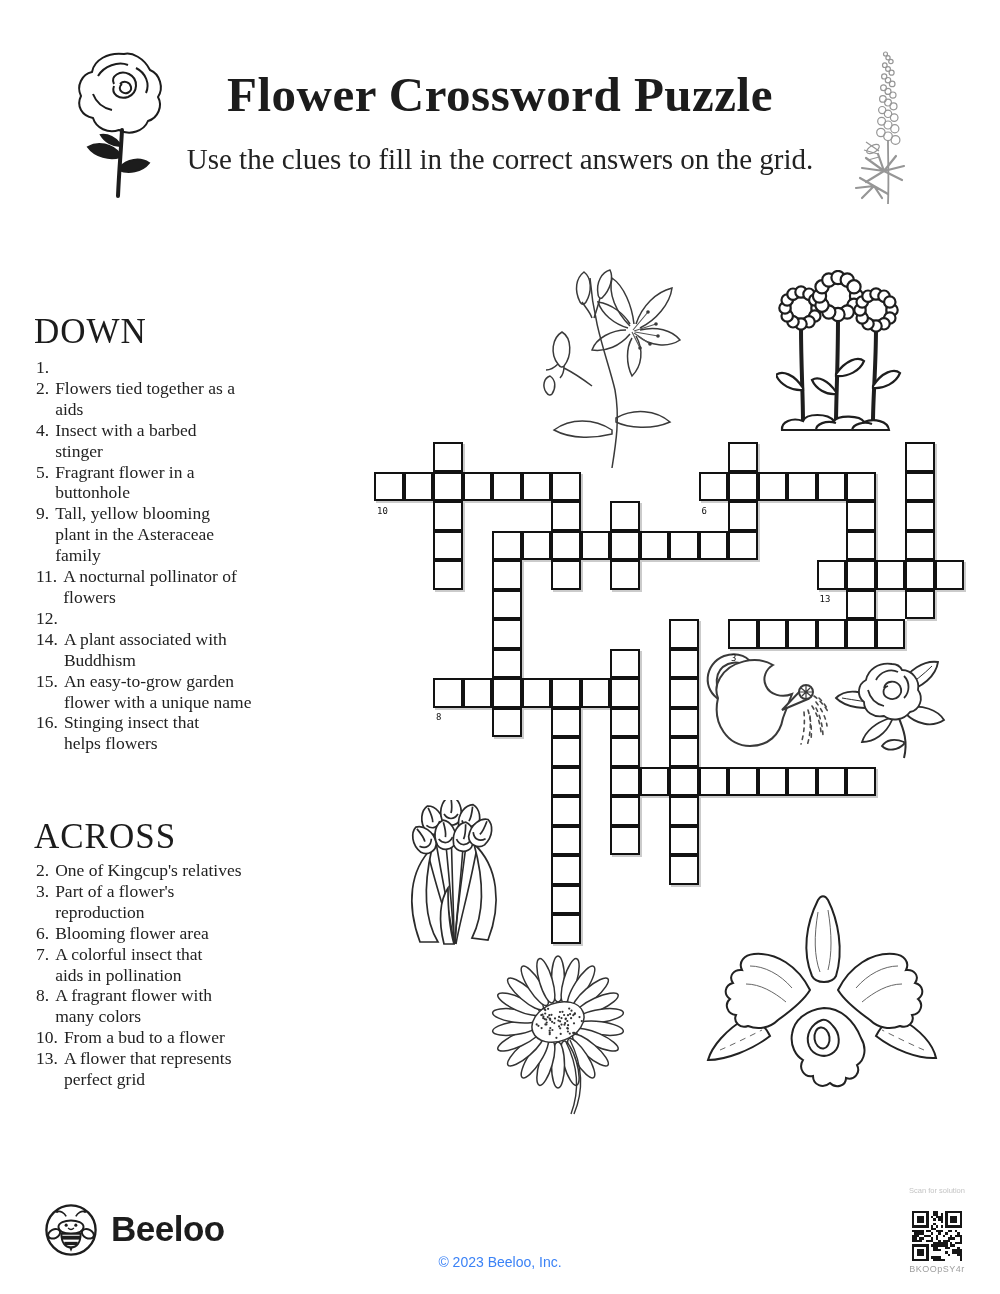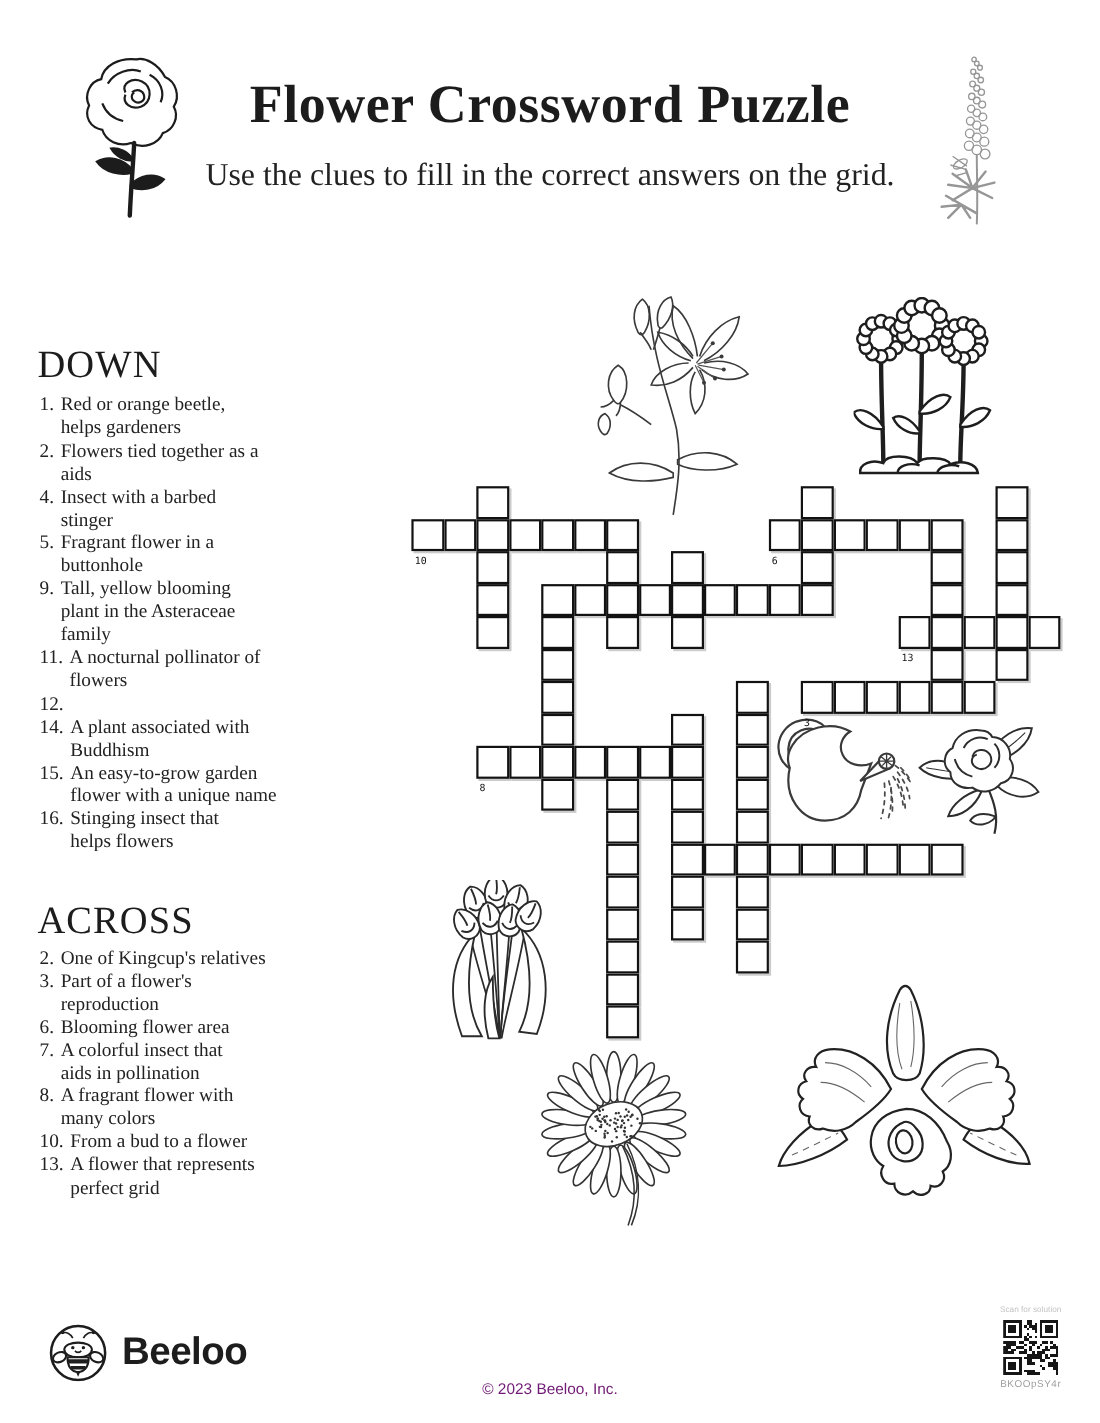--- a/index.html
+++ b/index.html
@@ -24,24 +24,24 @@
   .grid{position:absolute;left:374px;top:442px;width:590px;height:502px;z-index:2;}
   .cell{position:absolute;width:29.5px;height:29.5px;box-sizing:border-box;background:#fff;
         border:2px solid #121212;box-shadow:2px 2px 0 #cbcbcb;}
   .cnum{position:absolute;left:1px;top:0;font-family:"DejaVu Sans Mono",monospace;
         font-size:9px;line-height:10px;color:#111;margin-top:32px;}
   
   .brand{position:absolute;left:44px;top:1202px;display:flex;align-items:center;gap:13px;}
   .brand-text{font-family:"Liberation Sans",sans-serif;font-weight:700;font-size:35px;
               color:#1d1d1d;letter-spacing:-.5px;}
   .copyright{position:absolute;left:0;right:0;top:1254px;text-align:center;
-             font-family:"Liberation Sans",sans-serif;font-size:14px;color:#701a75;}
+             font-family:"Liberation Sans",sans-serif;font-size:14px;color:#3b82f6;}
   .qr-block{position:absolute;left:898px;top:1186px;width:78px;text-align:center;
             font-family:"Liberation Sans",sans-serif;}
-  .qr-caption{font-size:7.5px;color:#c4c4c4;margin-bottom:5px;text-align:center;}
+  .qr-caption{font-size:7.5px;color:#c4c4c4;margin-bottom:16px;text-align:center;}
   .qr-code-text{font-size:9px;color:#9e9e9e;letter-spacing:.5px;margin-top:3px;}
   .qr-svg{display:block;margin:0 auto;width:50px;height:50px;}
 </style>
 </head>
 <body>
 
 <div class="page">
 
   <div class="title">Flower Crossword Puzzle</div>
   <div class="subtitle">Use the clues to fill in the correct answers on the grid.</div>
@@ -367,22 +367,20 @@
       <path d="M118 116 C100 118 88 128 86 142 C84 154 90 164 97 168 C92 176 98 186 107 184 C107 193 117 197 124 191 C130 197 140 194 140 186 C148 189 155 181 151 173 C159 168 161 156 155 146 C148 128 134 116 118 116 Z" fill="#fff"></path>
       <path d="M116 128 C105 132 99 143 103 154 C107 164 120 167 128 160 C135 154 134 141 127 134 C124 130 120 127 116 128 Z"></path>
       <ellipse cx="116" cy="146" rx="7.5" ry="10.5" transform="rotate(-8 116 146)"></ellipse>
     </svg>
   </div>
 
   <div class="side-h" style="top:314px;">DOWN</div>
   <div class="clue-list" style="top:357px;" id="down-list">
       <div class="clue">
         <span class="clue-num">1.</span>
-        <span class="clue-text">Red or orange beetle,
-helps gardeners</span>
       </div>
       <div class="clue">
         <span class="clue-num">2.</span>
         <span class="clue-text">Flowers tied together as a
 aids</span>
       </div>
       <div class="clue">
         <span class="clue-num">4.</span>
         <span class="clue-text">Insect with a barbed
 stinger</span>

